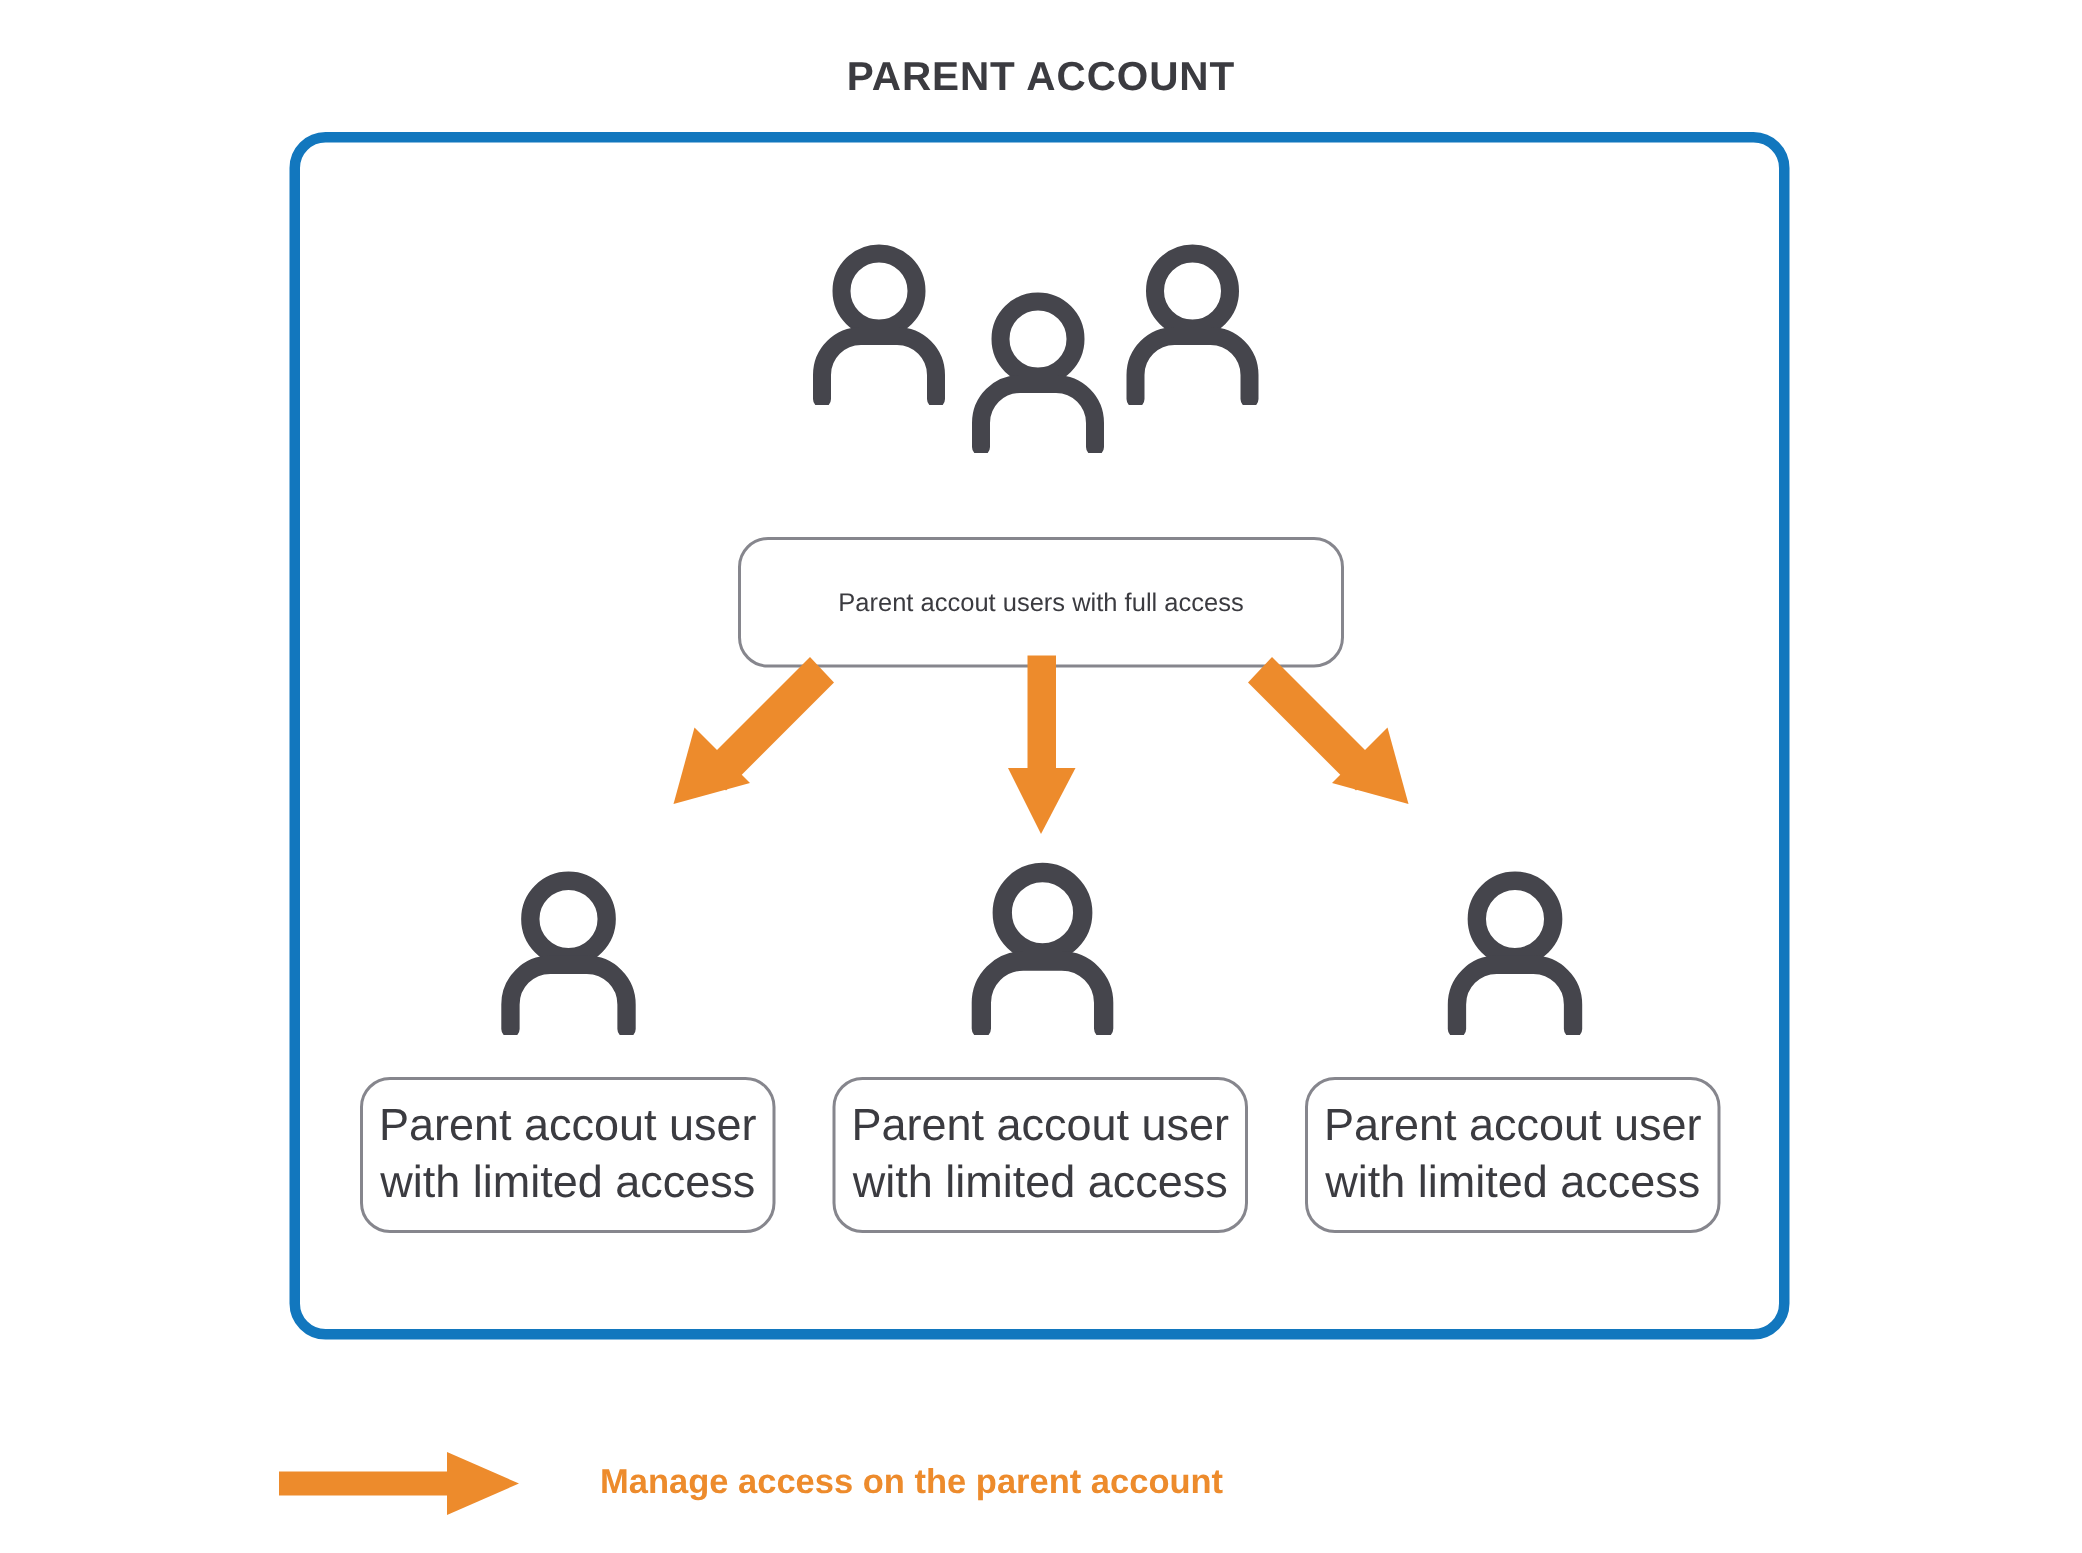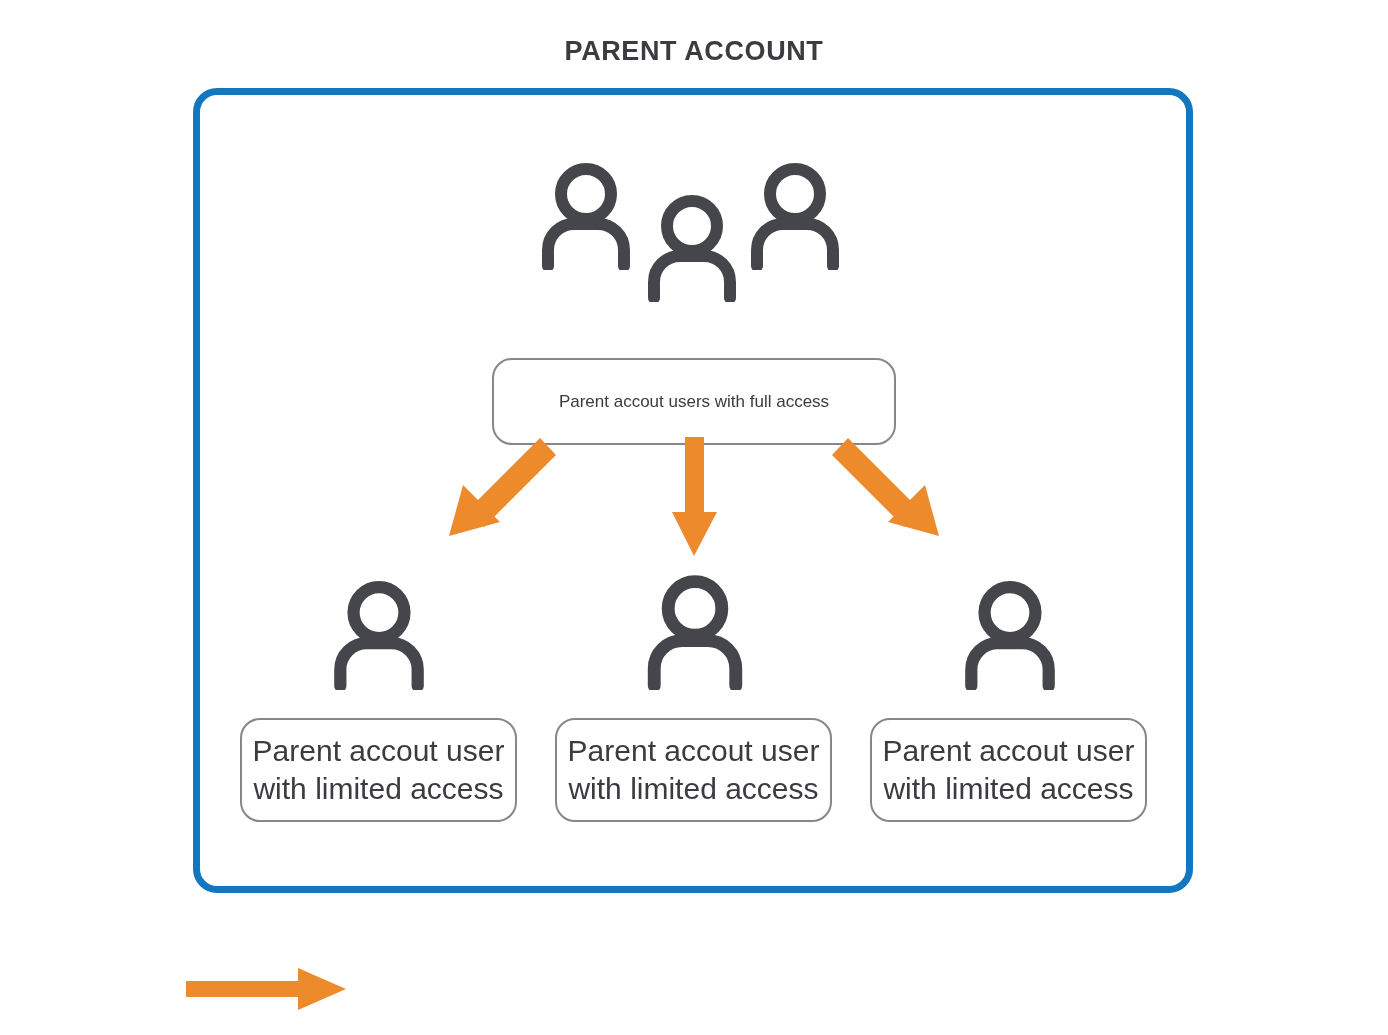--- a/index.html
+++ b/index.html
@@ -227,13 +227,14 @@
   </span>
 </div>
 
 <div id="legend">
   <span id="legend-arrow-icon">
     <svg width="162" height="46" viewBox="0 0 162 46">
       <rect x="0" y="15" width="118" height="16" fill="#ed8b2c"></rect>
       <polygon points="112,2 112,44 160,23" fill="#ed8b2c"></polygon>
     </svg>
   </span>
+  <span id="legend-label">Manage access on the parent account</span>
 </div>
 
 </body></html>

